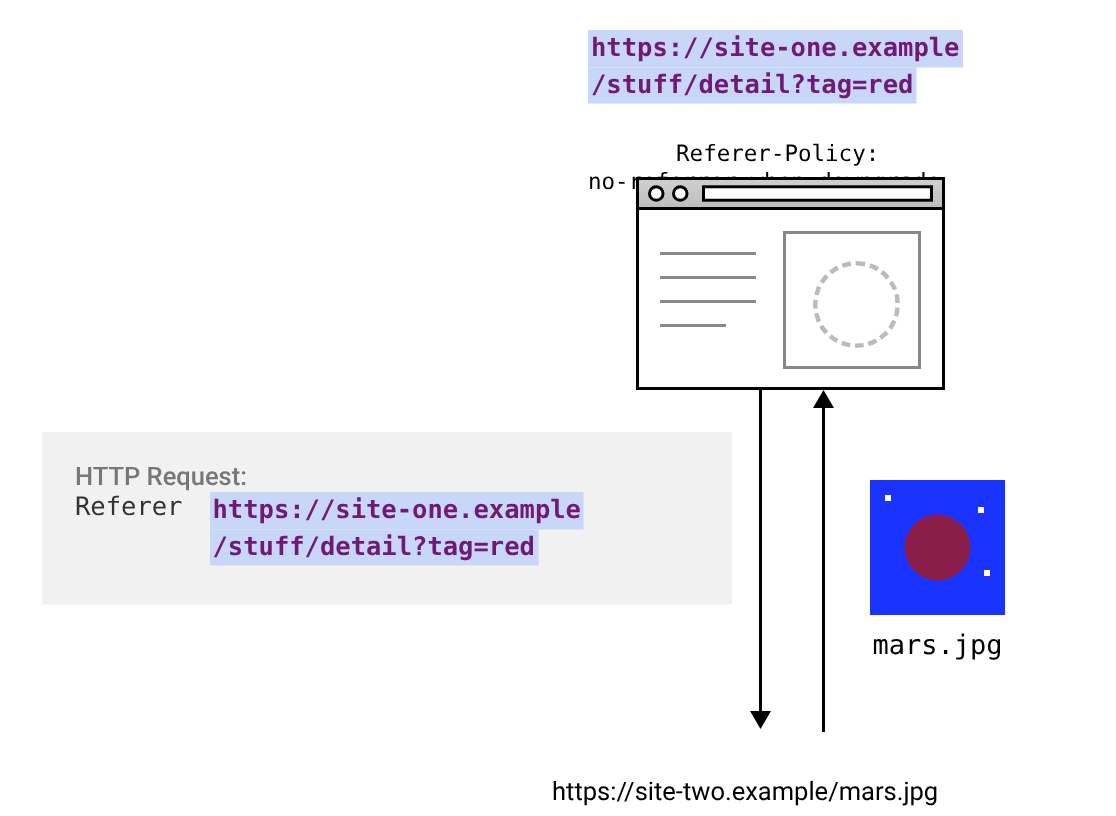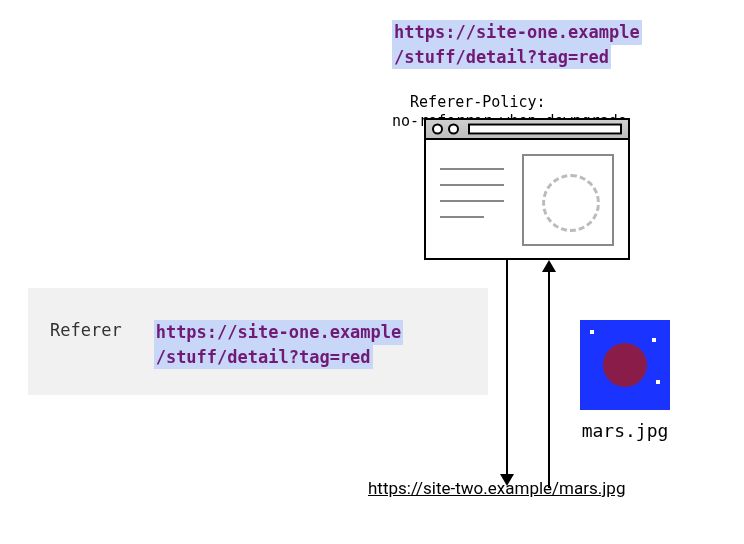--- a/index.html
+++ b/index.html
@@ -156,41 +156,42 @@
   .arrow-head-up { border-bottom: 12px solid #000; }
 </style>
 </head>
 <body>
 
 <div class="abs" style="left:392px; top:20px;">
   <span class="hl" style="font-size:17px;">https://site-one.example</span><br>
   <span class="hl" style="font-size:17px;">/stuff/detail?tag=red</span>
 </div>
 
-<div class="abs policy" style="left:392px; top:74px;">
+<div class="abs policy" style="left:392px; top:74px;text-align:center;">
   <span>Referer-Policy:</span><br><span>no-referrer-when-downgrade</span>
 </div>
 
 <div class="abs browser" style="left:424px; top:118px;">
   <div class="chrome">
       <span class="dot2"></span>
     </div>
   <div class="body">
     <div class="line l1"></div>
     <div class="line l2"></div>
     <div class="line l3"></div>
     <div class="line l4"></div>
     <div class="imgframe">
       <div class="dashed"></div>
     </div>
   </div>
 </div>
 
 <div class="abs reqbox" style="left:28px; top:288px; width:416px;">
-  <div style="margin-top:12px; display:flex; align-items:flex-start; gap:32px;">
+  <div class="reqlabel">HTTP Request:</div>
+  <div style="margin-top:0; display:flex; align-items:flex-start; gap:18px;">
     <span class="mono">Referer</span>
     <span style="display:inline-block;">
       <span class="hl" style="font-size:17px;">https://site-one.example</span><br>
       <span class="hl" style="font-size:17px;">/stuff/detail?tag=red</span>
     </span>
   </div>
 </div>
 
 <div class="arrow-line" style="left:506px; top:260px; height:216px;"></div>
 <div class="arrow-head-down" style="left:500px; top:474px;"></div>
@@ -201,13 +202,13 @@
 <div class="abs" style="left:580px; top:320px;">
   <div class="mars">
     <div class="star s1"></div>
     <div class="star s2"></div>
     <div class="star s3"></div>
     <div class="planet"></div>
   </div>
   <div class="caption" style="text-align:center; margin-top:10px;">mars.jpg</div>
 </div>
 
-<div class="abs imgurl" style="left:368px; top:478px;text-decoration:underline;">https://site-two.example/mars.jpg</div>
+<div class="abs imgurl" style="left:368px; top:518px;">https://site-two.example/mars.jpg</div>
 
 </body></html>

